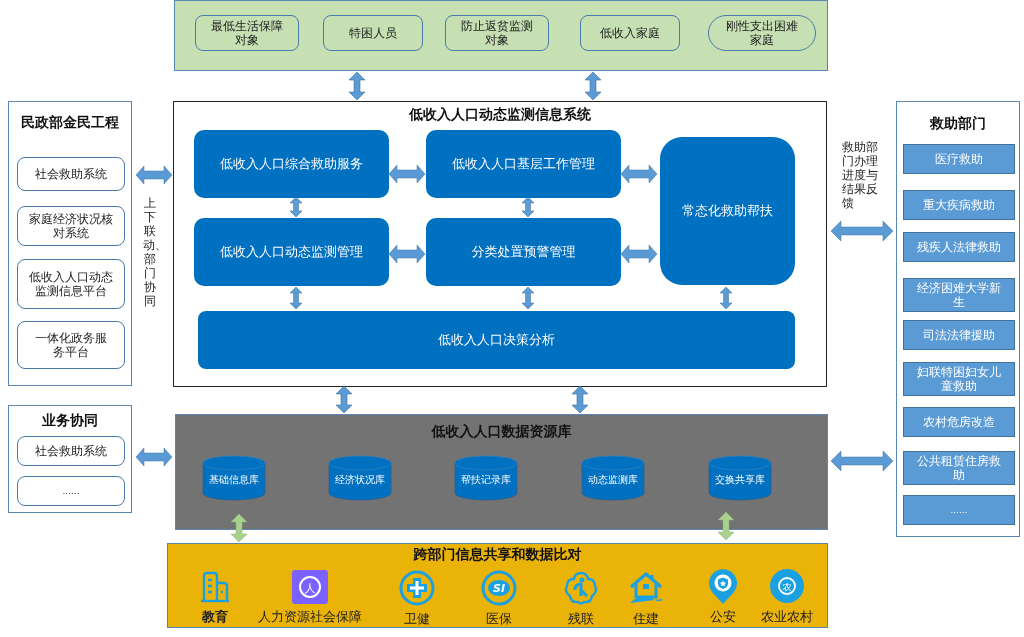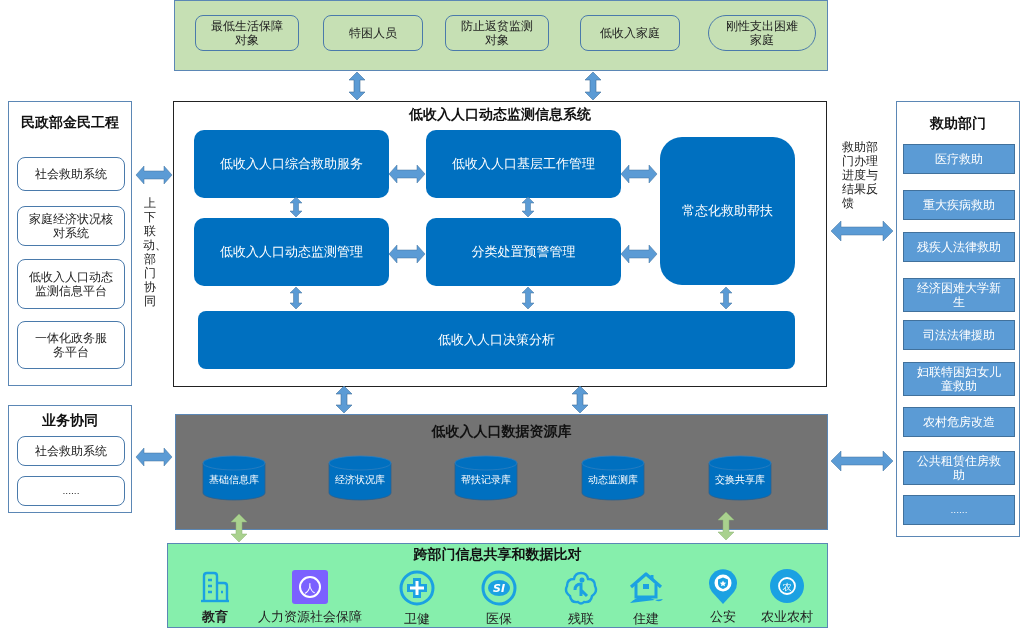--- a/index.html
+++ b/index.html
@@ -31,21 +31,21 @@
   .dept { position: absolute; left: 6px; width: 112px; background: #5b9bd5; border: 1px solid #41719c;
           color: #fff; font-size: 12px; line-height: 14px; display: flex; align-items: center; justify-content: center;
           text-align: center; box-sizing: border-box; padding: 0 2px; }
 
   
   #data-resource { left: 175px; top: 414px; width: 653px; height: 116px; border: 1px solid #5b87b5; background: #737373; }
   .cyl { position: absolute; width: 64px; height: 46px; }
   .cyl-label { position: absolute; left: 0; right: 0; top: 18px; text-align: center; color: #fff; font-size: 10px; }
 
   
-  #cross-dept { left: 167px; top: 543px; width: 661px; height: 85px; border: 1px solid #5b87b5; background: #86efac; }
+  #cross-dept { left: 167px; top: 543px; width: 661px; height: 85px; border: 1px solid #5b87b5; background: #eab308; }
   .org { position: absolute; text-align: center; }
   .org-label { font-size: 13px; color: #222; white-space: nowrap; }
 
   .vtext { position: absolute; font-size: 12px; line-height: 14px; color: #222; width: 14px; text-align: center; }
   .feedback { position: absolute; font-size: 12px; line-height: 14px; color: #222; width: 40px; }
   svg.arrow { position: absolute; overflow: visible; }
 </style>
 </head>
 <body>
 

